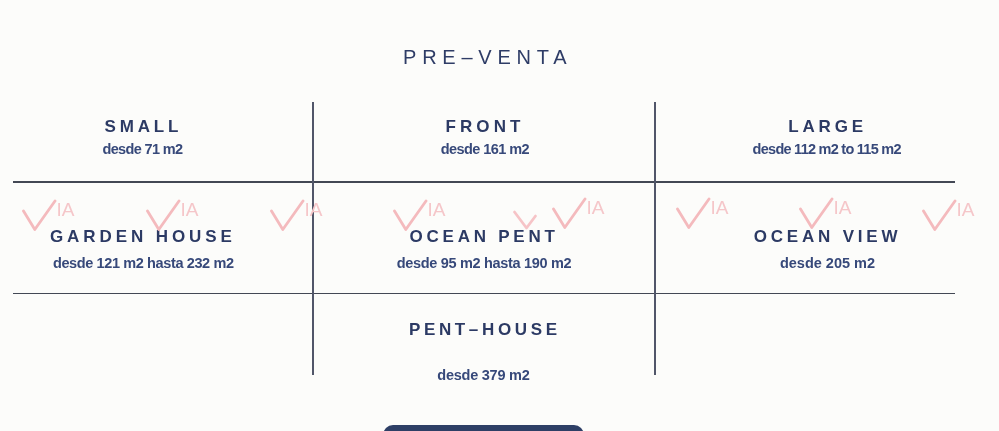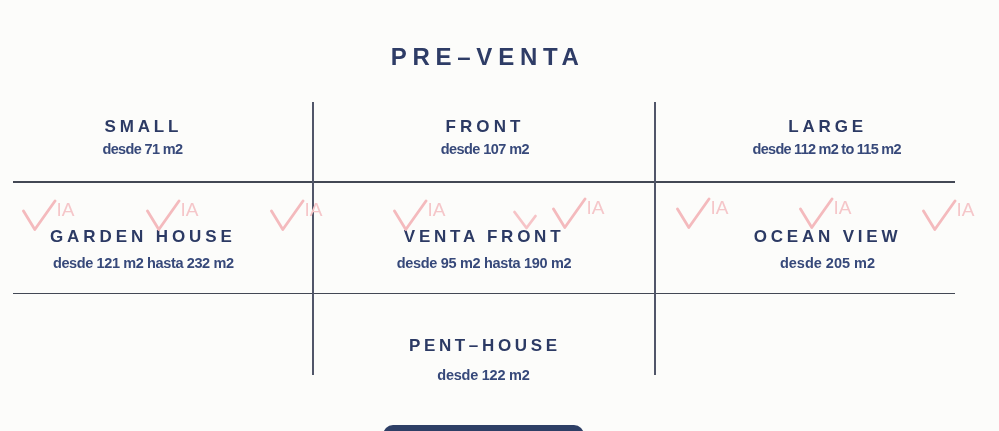--- a/index.html
+++ b/index.html
@@ -7,57 +7,57 @@
        font-family:"Liberation Sans", sans-serif;}
   .abs{position:absolute;}
   .line{position:absolute;left:-300px;width:600px;text-align:center;white-space:nowrap;}
   .head{color:#2c3a64;font-weight:bold;font-size:17px;line-height:17px;}
   .sub{color:#37497a;font-weight:bold;font-size:14.5px;line-height:15px;}
   .wm{position:absolute;}
 </style>
 </head>
 <body>
 
-<div class="line" style="margin-left:487.7px;top:45.6px;font-size:24px;line-height:22px;letter-spacing:5.75px;color:#2e3c66;font-weight:bold;">PRE–VENTA</div>
+<div class="line" style="margin-left:487.7px;top:45.6px;font-size:20px;line-height:22px;letter-spacing:5.75px;color:#2e3c66;">PRE–VENTA</div>
 
 <div class="abs" style="left:13px;top:181.4px;width:941.5px;height:1.9px;background:#434854;"></div>
 
 <div class="abs" style="left:13px;top:292.5px;width:941.5px;height:1.9px;background:#434854;"></div>
 
 <div class="abs" style="left:311.7px;top:101.9px;width:1.9px;height:272.7px;background:#515669;"></div>
 
 <div class="abs" style="left:653.8px;top:101.9px;width:1.9px;height:272.7px;background:#515669;"></div>
 
 <div class="line head" style="margin-left:143.4px;top:118.1px;letter-spacing:3.86px;">SMALL</div>
 
 <div class="line sub" style="margin-left:142.4px;top:141.7px;letter-spacing:-0.65px;">desde 71 m2</div>
 
 <div class="line head" style="margin-left:485px;top:118.1px;letter-spacing:4.05px;">FRONT</div>
 
-<div class="line sub" style="margin-left:484.9px;top:141.7px;letter-spacing:-0.56px;">desde 107 m2</div>
+<div class="line sub" style="margin-left:484.9px;top:141.7px;letter-spacing:-0.56px;">desde 161 m2</div>
 
 <div class="line head" style="margin-left:827.6px;top:118.1px;letter-spacing:3.85px;">LARGE</div>
 
 <div class="line sub" style="margin-left:826.7px;top:141.7px;letter-spacing:-0.74px;">desde 112 m2 to 115 m2</div>
 
 <div class="line head" style="margin-left:142.9px;top:227.6px;letter-spacing:3.92px;">GARDEN HOUSE</div>
 
 <div class="line sub" style="margin-left:143.3px;top:255.7px;letter-spacing:-0.38px;">desde 121 m2 hasta 232 m2</div>
 
-<div class="line head" style="margin-left:484.1px;top:227.6px;letter-spacing:3.77px;">VENTA FRONT</div>
+<div class="line head" style="margin-left:484.1px;top:227.6px;letter-spacing:3.77px;">OCEAN PENT</div>
 
 <div class="line sub" style="margin-left:484px;top:255.7px;letter-spacing:-0.31px;">desde 95 m2 hasta 190 m2</div>
 
 <div class="line head" style="margin-left:827.5px;top:227.6px;letter-spacing:3.80px;">OCEAN VIEW</div>
 
 <div class="line sub" style="margin-left:827.5px;top:255.7px;letter-spacing:0px;">desde 205 m2</div>
 
-<div class="line head" style="margin-left:484.8px;top:337px;letter-spacing:3.64px;">PENT–HOUSE</div>
+<div class="line head" style="margin-left:484.8px;top:321px;letter-spacing:3.64px;">PENT–HOUSE</div>
 
-<div class="line sub" style="margin-left:483.4px;top:367.7px;letter-spacing:-0.25px;">desde 122 m2</div>
+<div class="line sub" style="margin-left:483.4px;top:367.7px;letter-spacing:-0.25px;">desde 379 m2</div>
 
 <svg class="wm" style="left:22.3px;top:198.5px;" width="54" height="34" viewBox="0 0 54 34">
   <polyline points="1.5,12 12.8,30.5 33,2" fill="none" stroke="#f4babd" stroke-width="2.8" stroke-linecap="round" stroke-linejoin="round"></polyline>
   <text x="34.5" y="16.8" font-family="Liberation Sans, sans-serif" font-size="19" fill="#f5c6c9">IA</text>
 </svg>
 
 <svg class="wm" style="left:146px;top:198.5px;" width="54" height="34" viewBox="0 0 54 34">
   <polyline points="1.5,12 12.8,30.5 33,2" fill="none" stroke="#f4babd" stroke-width="2.8" stroke-linecap="round" stroke-linejoin="round"></polyline>
   <text x="34.5" y="16.8" font-family="Liberation Sans, sans-serif" font-size="19" fill="#f5c6c9">IA</text>
 </svg>

